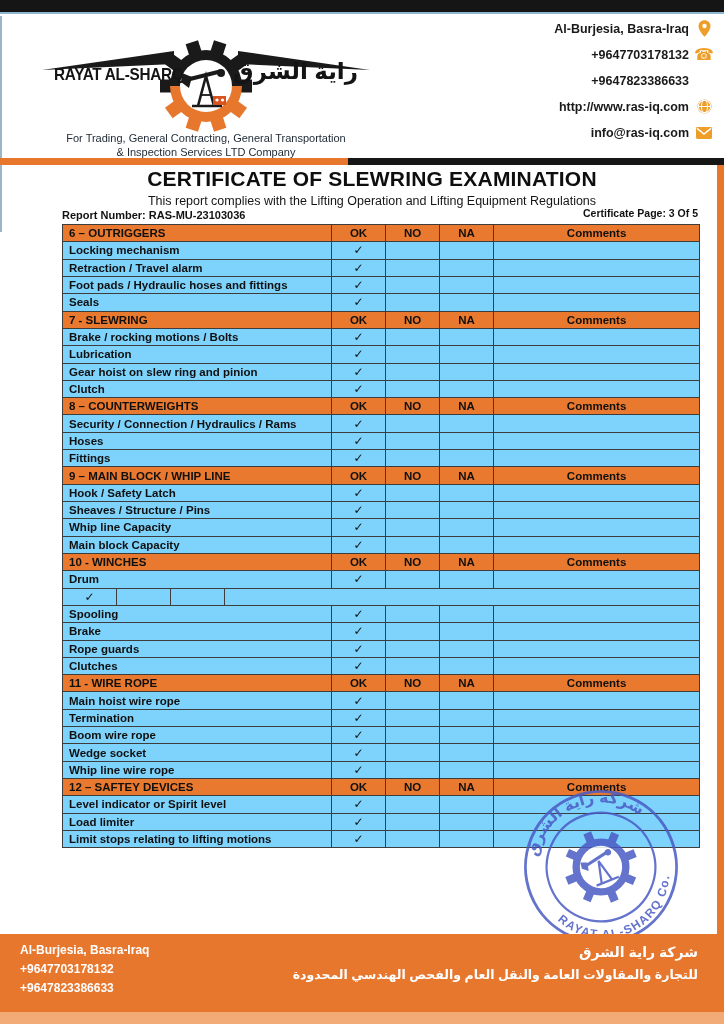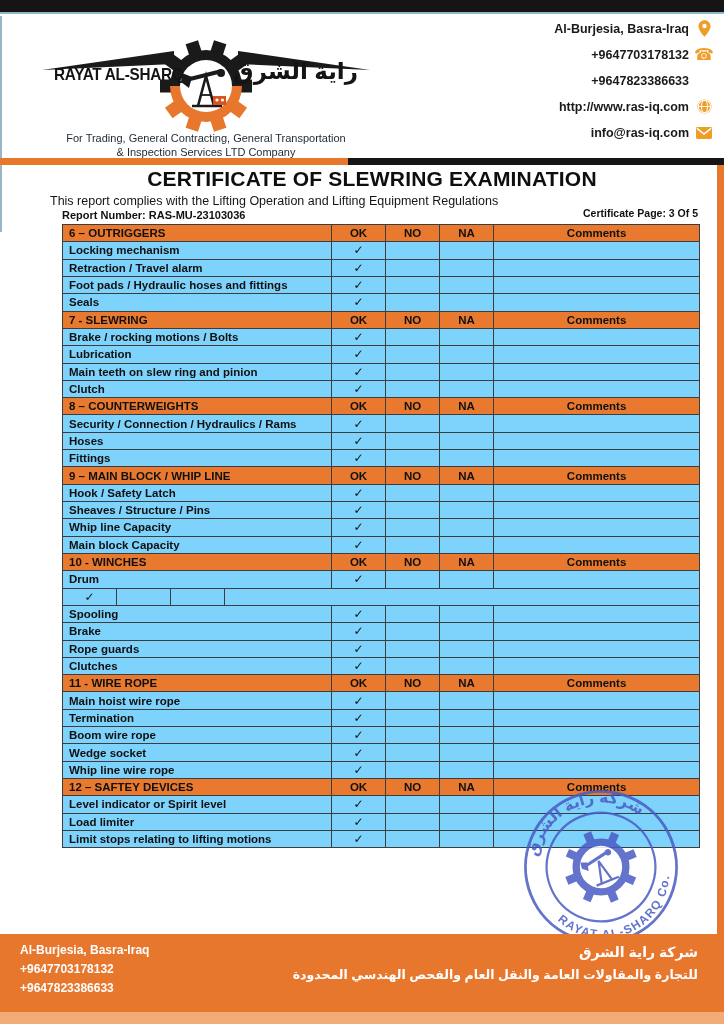--- a/index.html
+++ b/index.html
@@ -23,21 +23,21 @@
   .contact-text{font-size:12.5px;font-weight:700;color:#1a1a1a;white-space:nowrap;}
   .contact-icon{width:16px;height:17px;display:flex;align-items:center;justify-content:center;}
   .phone-glyph{color:#ee9d28;font-size:16px;line-height:16px;font-family:"DejaVu Sans",sans-serif;}
   
   .divider{position:absolute;left:0;top:158px;width:100%;height:7px;display:flex;}
   .divider .orange-part{width:348px;background:#e8772e;}
   .divider .dark-part{flex:1;background:#161616;}
   .right-edge-strip{position:absolute;right:0;top:165px;width:7px;height:769px;background:#e8772e;}
   
   .doc-title{position:absolute;left:50px;right:30px;top:167px;text-align:center;font-size:21px;font-weight:800;color:#0e0e0e;letter-spacing:.2px;}
-  .doc-subtitle{position:absolute;left:50px;right:30px;top:194px;font-size:12.5px;font-weight:500;color:#151515;}
+  .doc-subtitle{position:absolute;left:50px;right:30px;top:194px;text-align:center;font-size:12.5px;font-weight:500;color:#151515;}
   .report-line{position:absolute;left:62px;top:209px;font-size:11px;color:#111;}
   .report-line .lbl{font-weight:600;}
   .report-line .val{font-weight:800;}
   .cert-page{position:absolute;right:26px;top:207px;font-size:10.5px;color:#111;font-weight:700;}
   
   .exam-table{position:absolute;left:62px;top:224px;width:638px;height:624px;border:1.5px solid #3d3d3d;box-sizing:border-box;display:flex;flex-direction:column;background:#7dd3fc;}
   .t-row{display:flex;flex:1;border-bottom:1px solid #3d3d3d;min-height:0;}
   .t-row:last-child{border-bottom:none;}
   .cell{border-right:1px solid #3d3d3d;display:flex;align-items:center;font-size:11.5px;font-weight:700;color:#101010;padding:0 6px;box-sizing:border-box;overflow:hidden;white-space:nowrap;}
   .cell:last-child{border-right:none;}
@@ -221,21 +221,21 @@
         <div class="cell c-comments"></div>
       </div>
       <div class="t-row">
         <div class="cell c-item">Lubrication</div>
         <div class="cell c-ok check-cell">✓</div>
         <div class="cell c-no"></div>
         <div class="cell c-na"></div>
         <div class="cell c-comments"></div>
       </div>
       <div class="t-row">
-        <div class="cell c-item">Main teeth on slew ring and pinion</div>
+        <div class="cell c-item">Gear hoist on slew ring and pinion</div>
         <div class="cell c-ok check-cell">✓</div>
         <div class="cell c-no"></div>
         <div class="cell c-na"></div>
         <div class="cell c-comments"></div>
       </div>
       <div class="t-row">
         <div class="cell c-item">Clutch</div>
         <div class="cell c-ok check-cell">✓</div>
         <div class="cell c-no"></div>
         <div class="cell c-na"></div>

